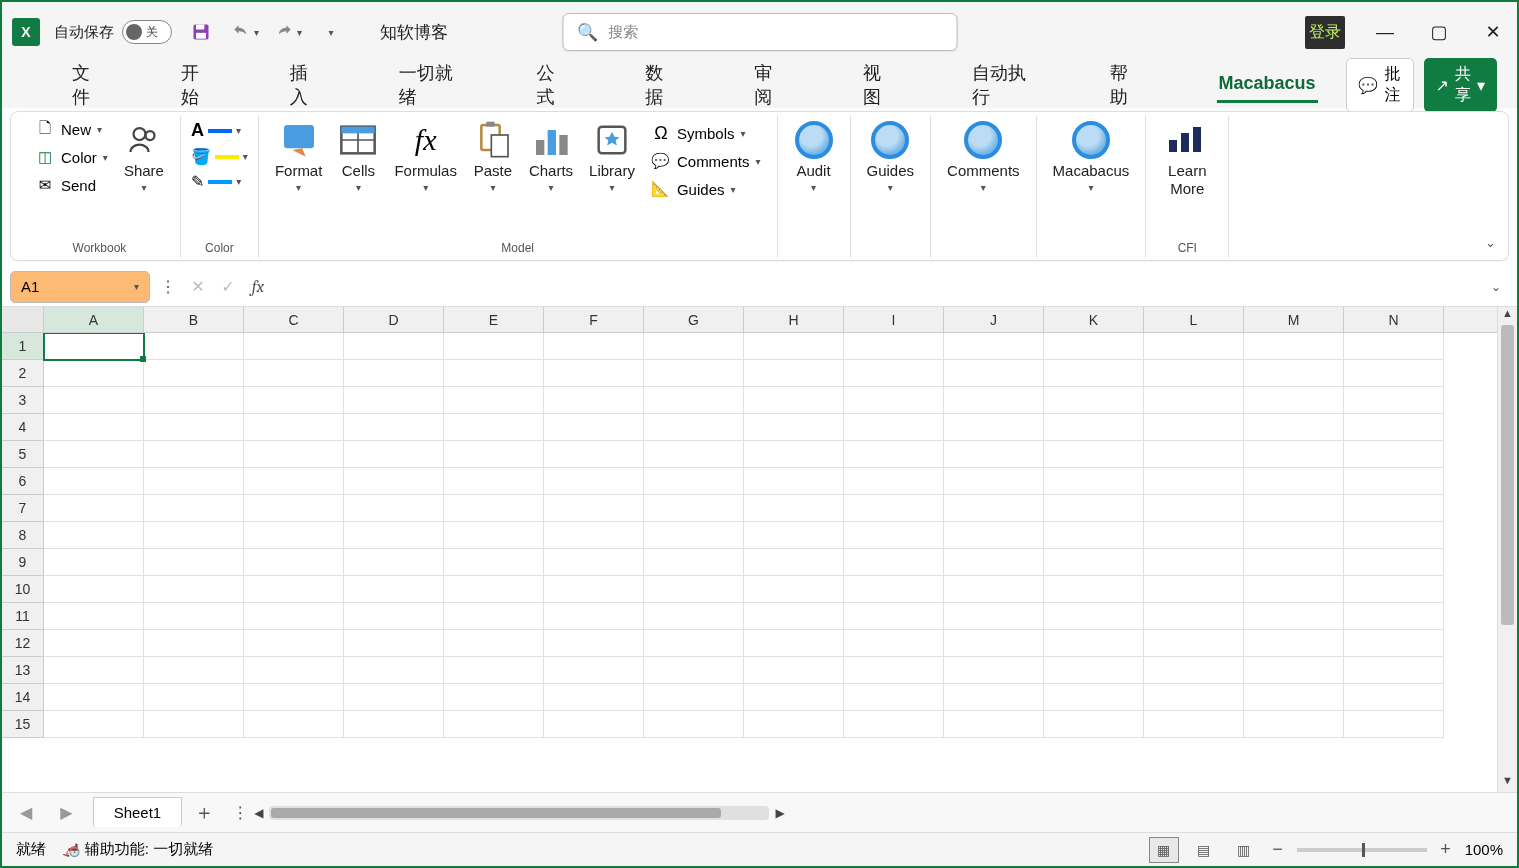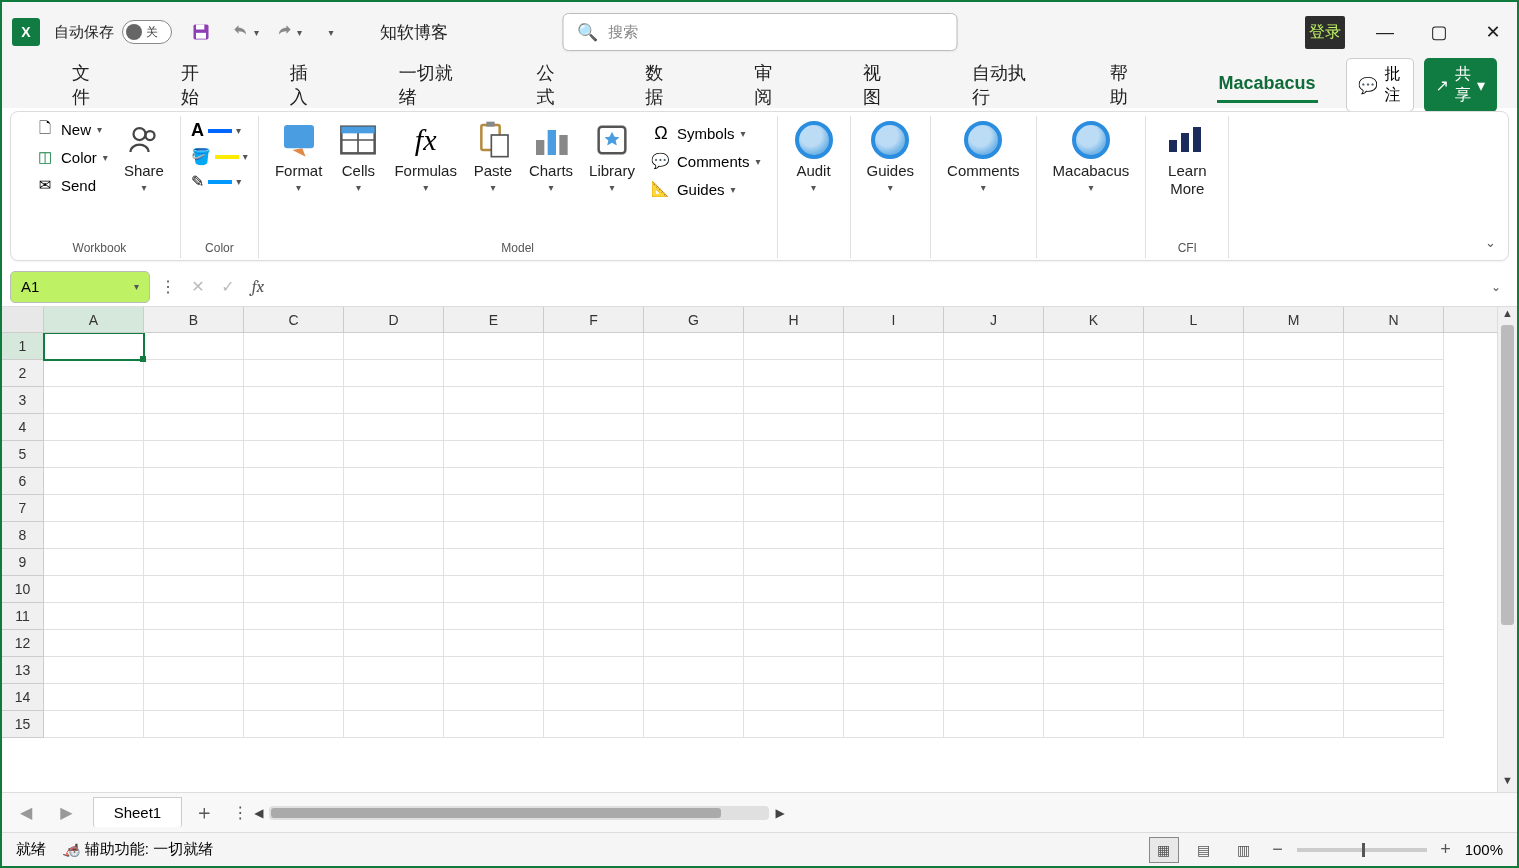--- a/index.html
+++ b/index.html
@@ -38,21 +38,21 @@
 .big-btn .dd { font-size: 10px; color: #555; }
 .vstack { display: flex; flex-direction: column; gap: 2px; }
 .small-btn { display: flex; align-items: center; gap: 6px; padding: 3px 6px; cursor: pointer; font-size: 15px; }
 .small-btn .ic { width: 20px; height: 20px; display: flex; align-items: center; justify-content: center; }
 .color-stack { display: flex; flex-direction: column; gap: 6px; padding-top: 4px; }
 .color-row { display: flex; align-items: center; gap: 4px; }
 .color-swatch { width: 24px; height: 4px; }
 .circle-ic { width: 38px; height: 38px; border-radius: 50%; border: 4px solid #2b8de0; background: radial-gradient(circle at 40% 35%, #bcdcf5 40%, #73b5e6 70%); }
 .ribbon-collapse { position: absolute; right: 12px; bottom: 10px; font-size: 13px; color: #555; }
 .formula-row { height: 40px; display: flex; align-items: center; border-bottom: 1px solid #ddd; padding: 4px 8px; gap: 6px; }
-.namebox { width: 140px; height: 32px; border: 1px solid #bbb; border-radius: 5px; background: #bef264; padding: 0 10px; display: flex; align-items: center; justify-content: space-between; font-size: 15px; }
+.namebox { width: 140px; height: 32px; border: 1px solid #bbb; border-radius: 5px; background: #fdba74; padding: 0 10px; display: flex; align-items: center; justify-content: space-between; font-size: 15px; }
 .fx-btn { width: 24px; text-align: center; color: #555; font-size: 16px; }
 .fx-label { font-style: italic; font-family: Cambria, serif; font-size: 17px; }
 .formula-input { flex: 1; height: 30px; border: none; padding: 0 8px; font-size: 15px; }
 .formula-expand { font-size: 12px; color: #555; padding: 0 8px; }
 .grid-area { flex: 1; display: flex; overflow: hidden; position: relative; }
 .grid-main { flex: 1; overflow: hidden; }
 .col-headers { display: flex; height: 26px; background: #f0f0f0; border-bottom: 1px solid #ccc; }
 .corner { width: 42px; border-right: 1px solid #ccc; background: #e8e8e8; }
 .col-h { flex: 0 0 100px; border-right: 1px solid #ccc; text-align: center; font-size: 14px; color: #333; display: flex; align-items: center; justify-content: center; }
 .grid-rows { overflow: hidden; }

